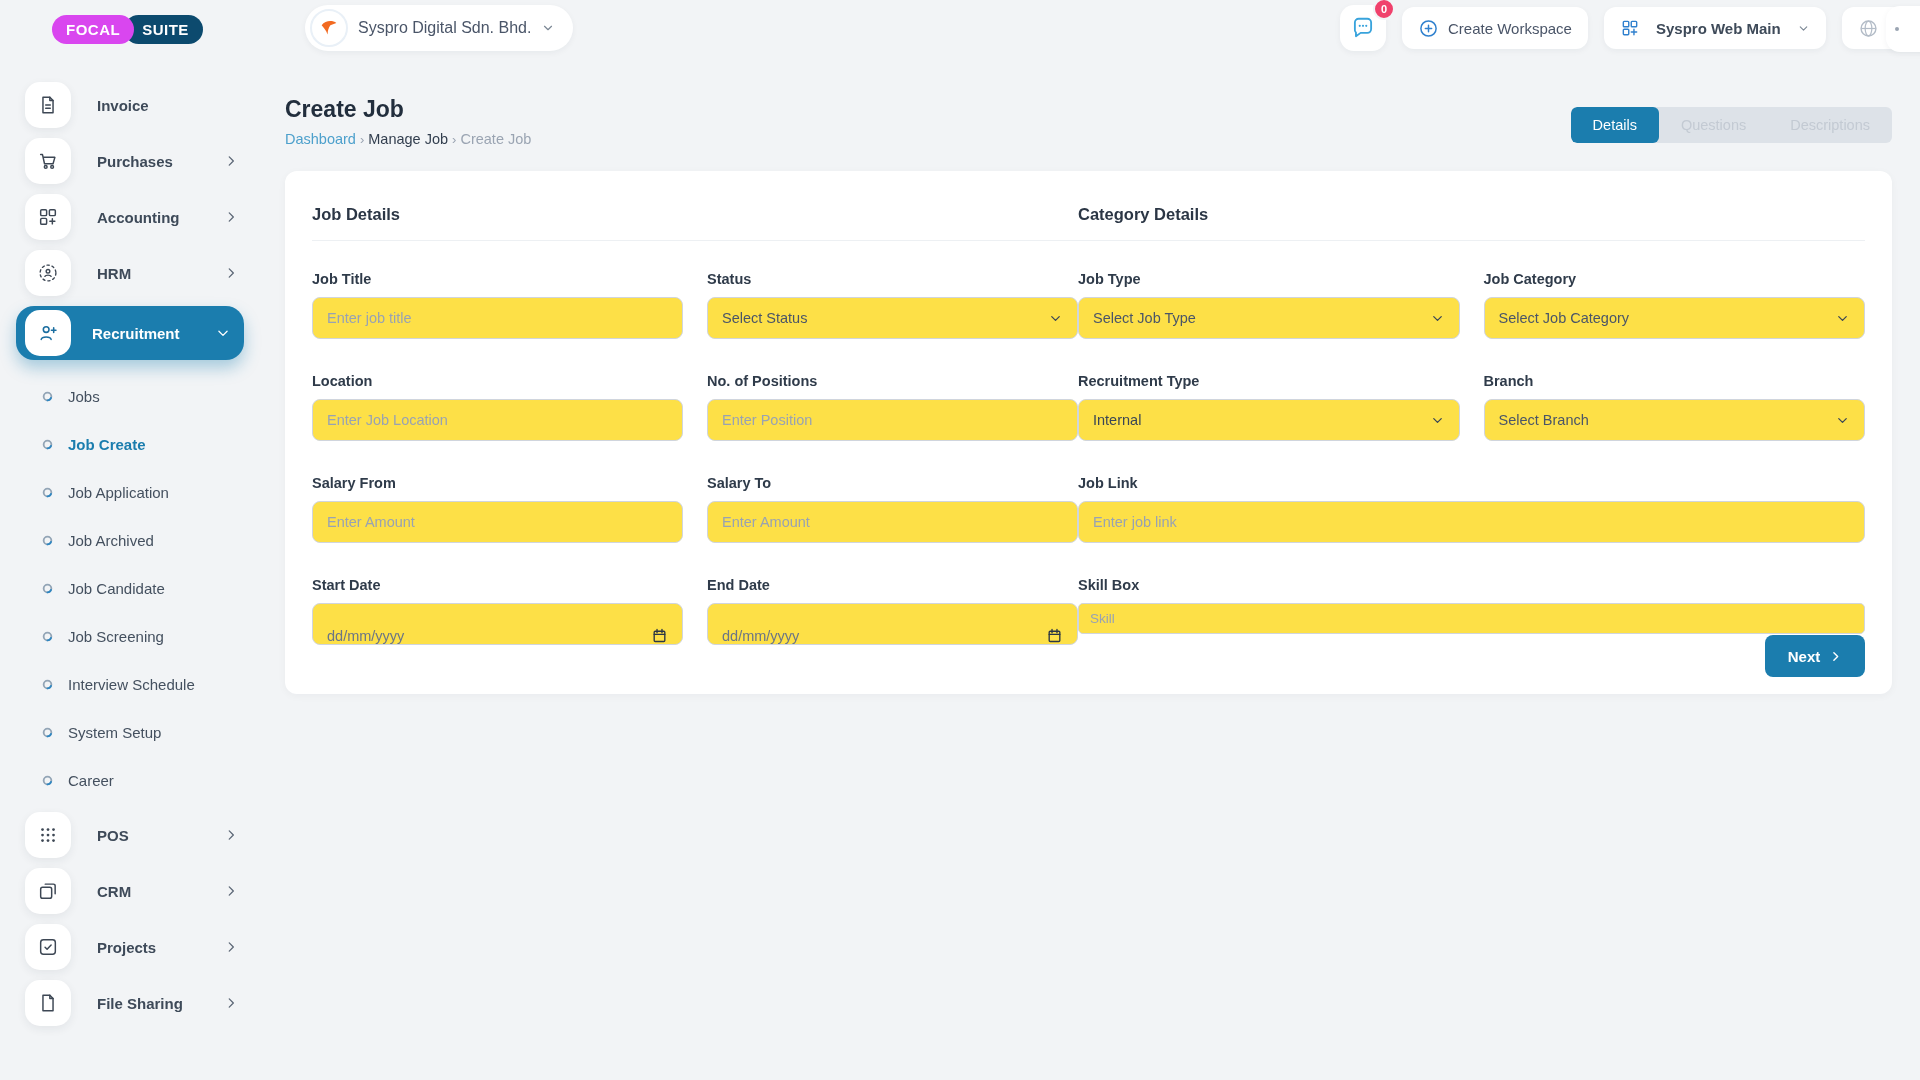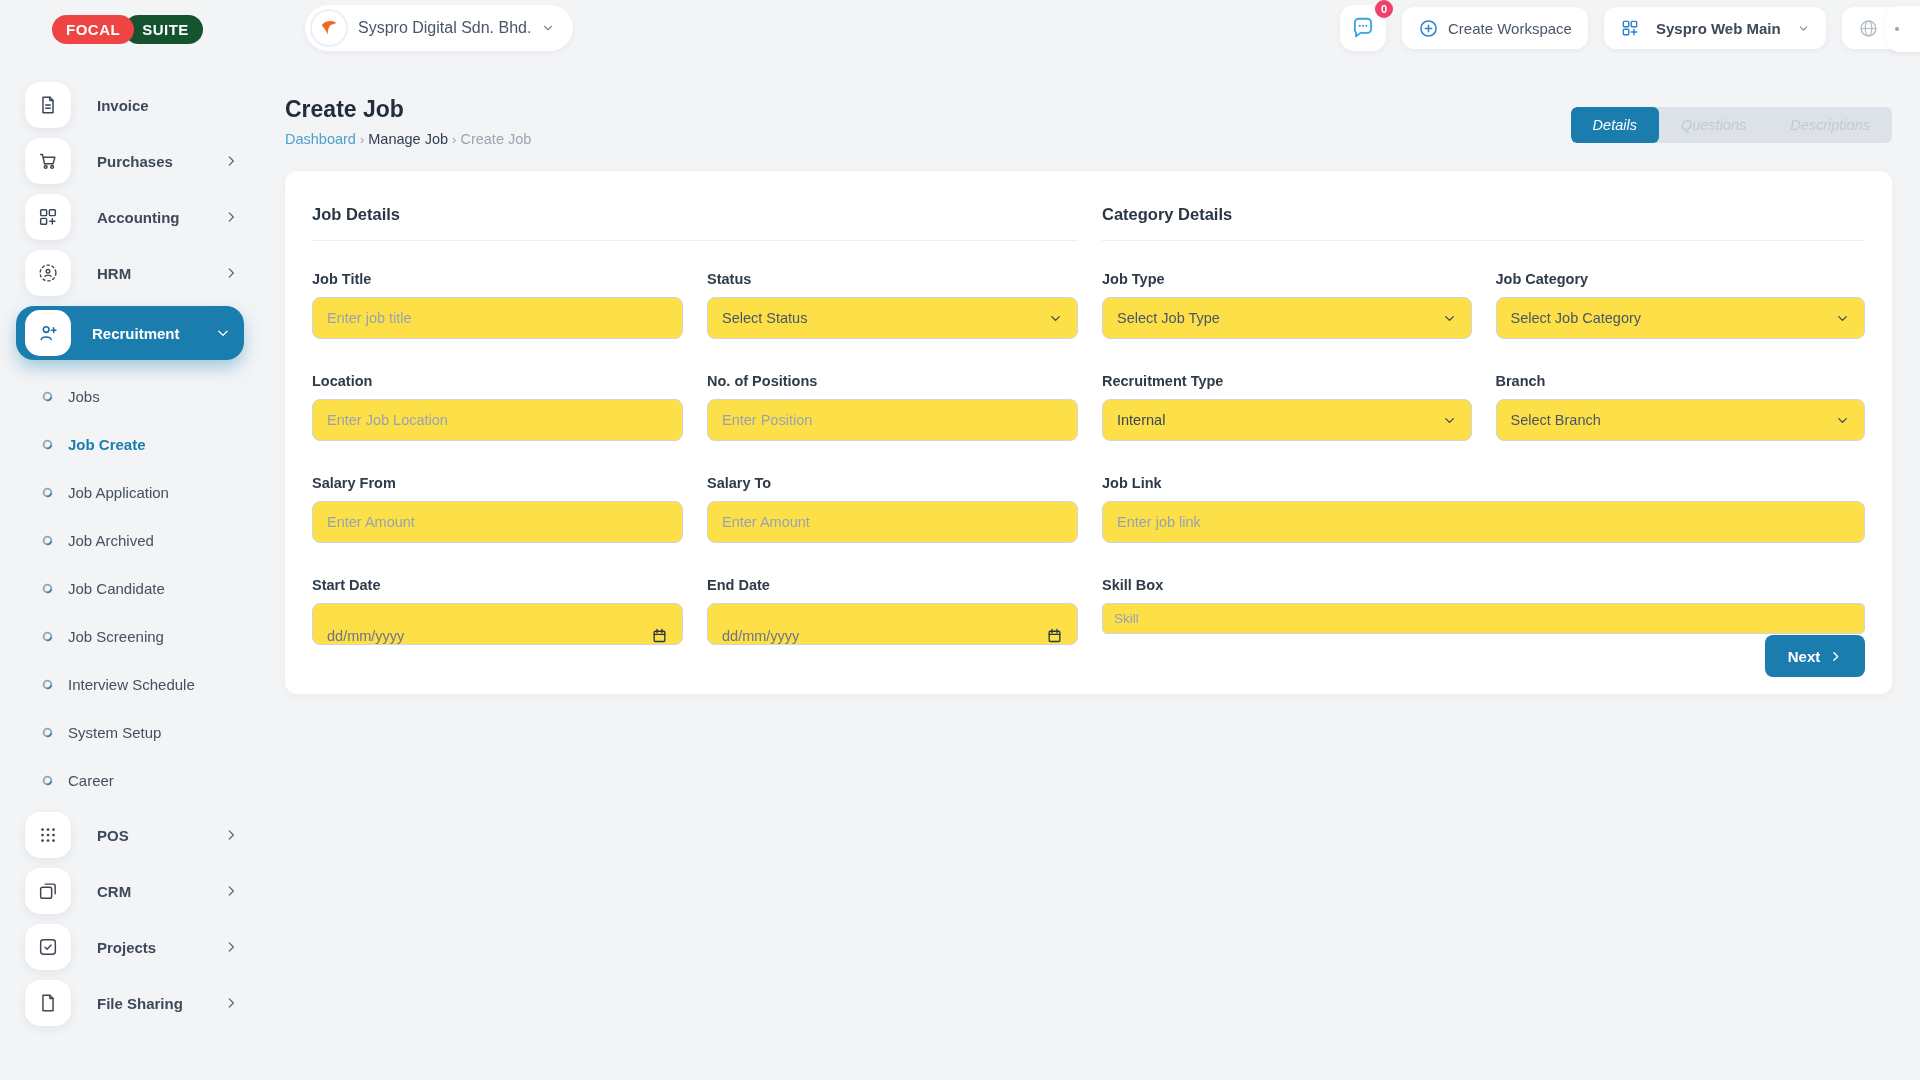--- a/index.html
+++ b/index.html
@@ -3,22 +3,22 @@
 <meta charset="utf-8">
 <style>
   * { margin:0; padding:0; box-sizing:border-box; }
   html,body { width:1920px; height:1080px; overflow:hidden; }
   body { font-family:"Liberation Sans", sans-serif; background:#f2f4f6; color:#303c4d; }
   .app { position:relative; width:1920px; height:1080px; overflow:hidden; }
 
   
   .logo { position:absolute; left:52px; top:15px; display:flex; align-items:center; }
   .logo .pill { color:#fff; font-weight:700; font-size:15px; letter-spacing:.5px; padding:6px 14px; }
-  .logo .focal { background:#ef4444; border-radius:999px; z-index:2; }
-  .logo .suite { background:#14532d; border-radius:999px; margin-left:-10px; padding-left:18px; z-index:1; }
+  .logo .focal { background:#d946ef; border-radius:999px; z-index:2; }
+  .logo .suite { background:#0c4a6e; border-radius:999px; margin-left:-10px; padding-left:18px; z-index:1; }
 
   
   .company-pill { position:absolute; left:305px; top:5px; height:46px; background:#fff; border-radius:999px;
     display:flex; align-items:center; gap:10px; padding:0 18px 0 5px; box-shadow:0 2px 6px rgba(20,35,60,.05); cursor:pointer; }
   .company-logo { width:38px; height:38px; border-radius:50%; background:#fff; border:2px solid #e9f0f7; display:flex; align-items:center; justify-content:center; }
   .company-name { font-size:16px; color:#4a5568; }
   .chev { stroke:#7b8794; fill:none; stroke-width:2; stroke-linecap:round; stroke-linejoin:round; }
 
   .topbar-right { position:absolute; top:0; left:1340px; height:56px; display:flex; align-items:center; gap:16px; }
   .icon-btn { position:relative; width:46px; height:46px; background:#fff; border-radius:14px; display:flex; align-items:center; justify-content:center; box-shadow:0 2px 6px rgba(20,35,60,.05); cursor:pointer; }
@@ -53,26 +53,26 @@
 
   
   .page-title { position:absolute; left:285px; top:96px; font-size:23px; font-weight:700; color:#222e3d; }
   .breadcrumb { position:absolute; left:285px; top:131px; display:flex; align-items:center; gap:4px; font-size:14.5px; }
   .breadcrumb .link { color:#4da0cc; cursor:pointer; }
   .breadcrumb .sep { color:#9aa4b2; font-size:13px; }
   .breadcrumb .mid { color:#323e4e; cursor:pointer; }
   .breadcrumb .cur { color:#9aa4b2; }
 
   .tabs { position:absolute; top:107px; right:28px; height:36px; background:#dde2e8; border-radius:6px; display:flex; overflow:hidden; }
-  .tab { padding:0 22px; display:flex; align-items:center; font-size:14.5px; color:#c3cad3; cursor:pointer;font-style:italic; }
+  .tab { padding:0 22px; display:flex; align-items:center; font-size:14.5px; color:#c3cad3; cursor:pointer; }
   .tab.active { background:#1b7dae; color:#fff; border-radius:6px; }
 
   
   .card { position:absolute; left:285px; top:171px; width:1607px; height:523px; background:#fff; border-radius:12px;
-    box-shadow:0 2px 8px rgba(16,24,40,.04); padding:26px 27px; display:flex; gap:24px; }
+    box-shadow:0 2px 8px rgba(16,24,40,.04); padding:26px 27px; display:flex; }
   .half { width:766px; }
   .half.right { flex:1; }
   .section-h { font-size:16.5px; font-weight:700; color:#2b3645; padding:8px 0 16px 0; border-bottom:1px solid #edf0f3; }
   .fgrid { display:grid; grid-template-columns:1fr 1fr; column-gap:24px; row-gap:34px; margin-top:30px; }
   .field {}
   .field .flabel { display:block; font-size:14.5px; font-weight:600; color:#2f3b4a; margin-bottom:10px; }
   .control { width:100%; height:42px; border:1px solid #d0d5dd; border-radius:8px; background:#fde047; font-size:14.5px;
     padding:0 14px; color:#3a4656; font-family:"Liberation Sans", sans-serif; outline:none; }
   .control::placeholder { color:#98a2b3; }
   .fake-select { display:flex; align-items:center; justify-content:space-between; cursor:pointer; }

